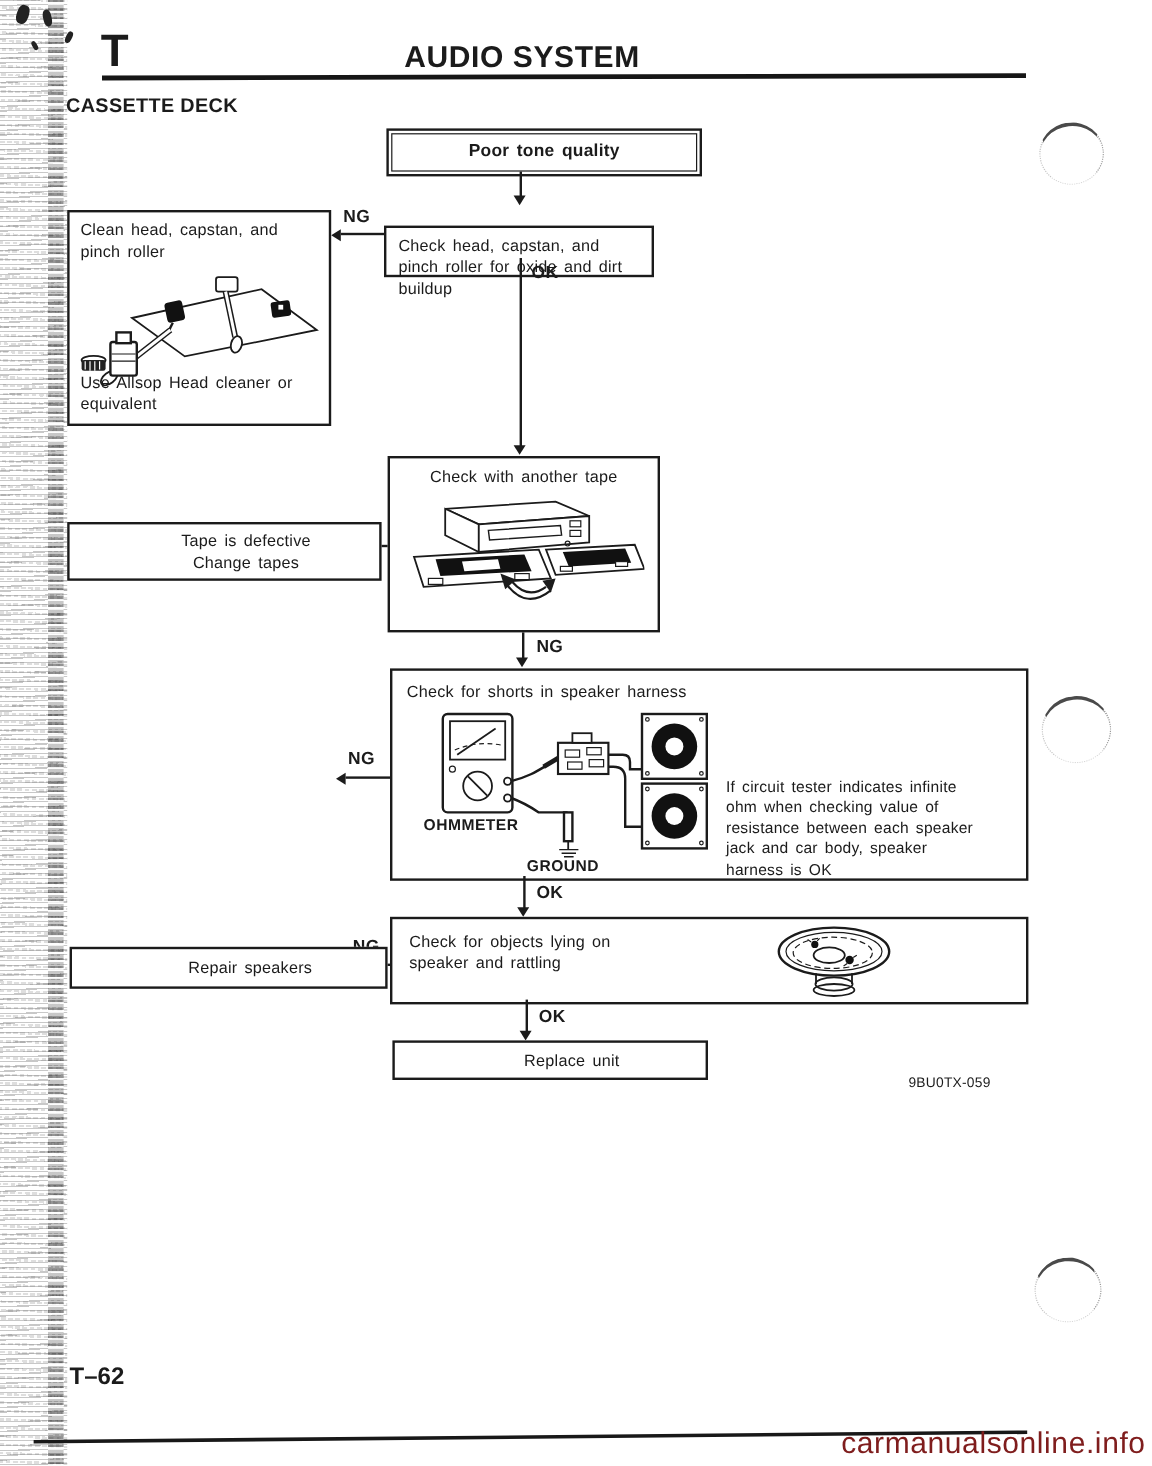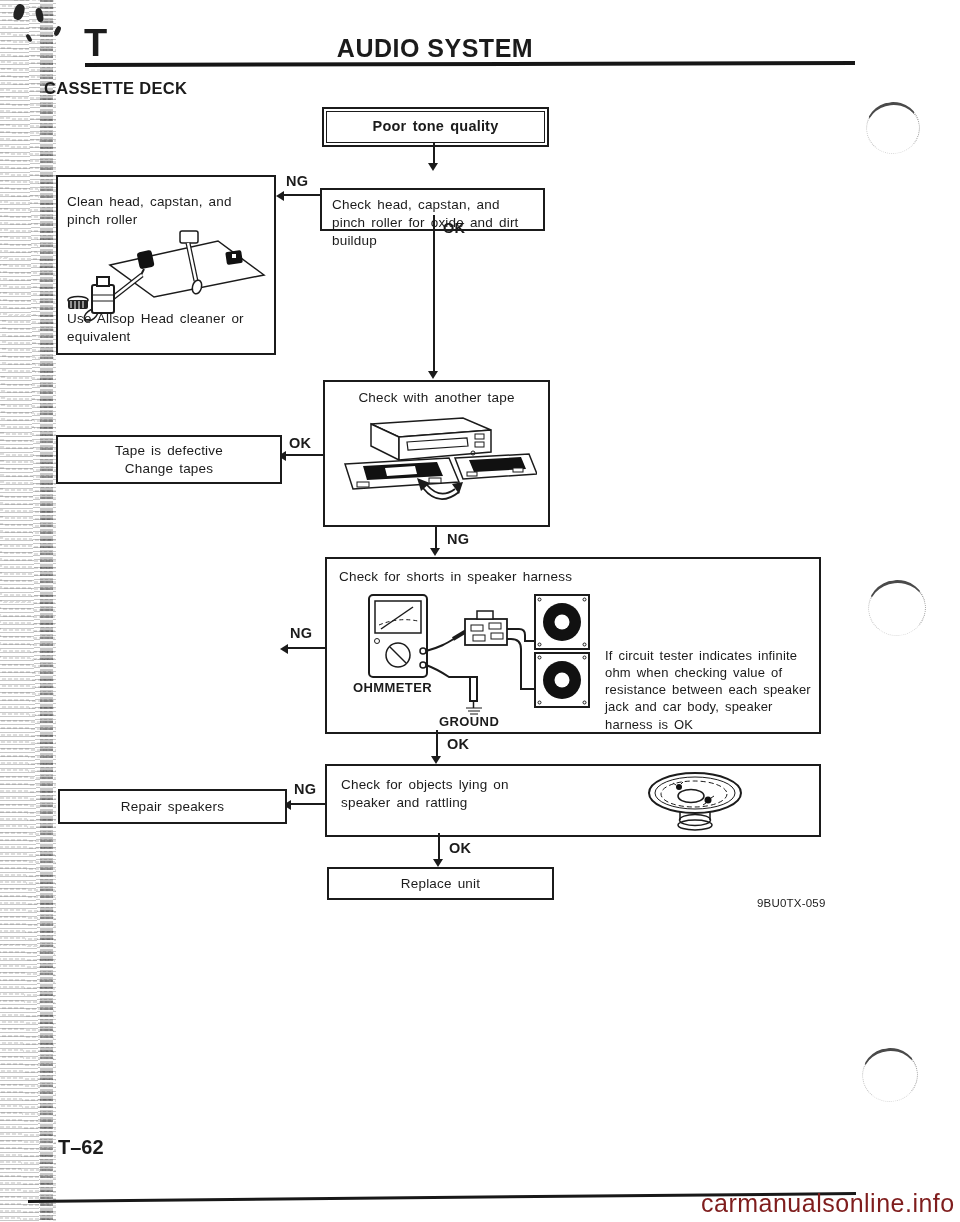--- a/index.html
+++ b/index.html
@@ -30,33 +30,33 @@
     border-right:1px dotted #9a9a9a;
     border-left:1px dotted #c6c6c6;
     border-bottom:1px dotted #d8d8d8;
     transform:rotate(-6deg);
   }
   
   .sec-letter{position:absolute;left:84px;top:22px;font-size:38px;font-weight:bold;}
   .hdr-title{position:absolute;left:300px;top:34px;width:270px;text-align:center;
     font-size:25px;font-weight:bold;letter-spacing:.5px;}
   .hdr-rule{position:absolute;left:85px;top:62px;width:770px;height:3.5px;background:#161616;transform:rotate(-.15deg);}
-  .sec-title{position:absolute;left:44px;top:79px;font-size:16.5px;font-weight:bold;letter-spacing:.3px;}
+  .sec-title{position:absolute;left:55px;top:79px;font-size:16.5px;font-weight:bold;letter-spacing:.3px;}
   .fig-code{position:absolute;left:757px;top:897px;font-size:11.5px;letter-spacing:.2px;}
   .page-num{position:absolute;left:58px;top:1136px;font-size:20px;font-weight:bold;}
   .bottom-rule{position:absolute;left:28px;top:1196px;width:828px;height:3px;background:#181818;transform:rotate(-.55deg);}
   .watermark{position:absolute;left:701px;top:1189px;font-size:25px;color:#7f1d1d;letter-spacing:.5px;}
   
   .fbox{position:absolute;border:2px solid #1b1b1b;background:#fff;
-    font-size:13.5px;line-height:1.32;letter-spacing:.2px;word-spacing:2px;}
+    font-size:13.5px;line-height:1.32;letter-spacing:.2px;word-spacing:2px;padding-left:36px;}
   .start-box{left:322px;top:107px;width:223px;height:36px;}
   .start-inner{position:absolute;left:2px;top:2px;right:2px;bottom:2px;border:1.5px solid #1b1b1b;
     display:flex;align-items:center;justify-content:center;font-weight:bold;font-size:14.5px;}
   .check1{left:320px;top:188px;width:225px;height:43px;padding:6px 10px;box-sizing:border-box;}
-  .cleanbox{left:56px;top:175px;width:220px;height:180px;box-sizing:border-box;padding:16px 9px;}
+  .cleanbox{left:56px;top:175px;width:220px;height:180px;box-sizing:border-box;padding:6px 9px;}
   .cleanbox .note{position:absolute;left:9px;bottom:7px;right:8px;}
   .check2{left:323px;top:380px;width:227px;height:147px;box-sizing:border-box;padding:7px 10px;text-align:center;}
   .tapebox{left:56px;top:435px;width:222px;height:45px;display:flex;flex-direction:column;
     align-items:center;justify-content:center;}
   .check3{left:325px;top:557px;width:492px;height:173px;}
   .check3 .c3-title{position:absolute;left:12px;top:9px;}
   .check3 .meter-label{position:absolute;left:26px;top:120px;font-weight:bold;font-size:13px;letter-spacing:.4px;}
   .check3 .ground-label{position:absolute;left:112px;top:154px;font-weight:bold;font-size:13px;letter-spacing:.4px;}
   .check3 .c3-note{position:absolute;left:278px;top:88px;width:215px;font-size:13px;}
   .repairh{left:57px;top:633px;width:223px;height:30px;display:flex;align-items:center;justify-content:center;}

